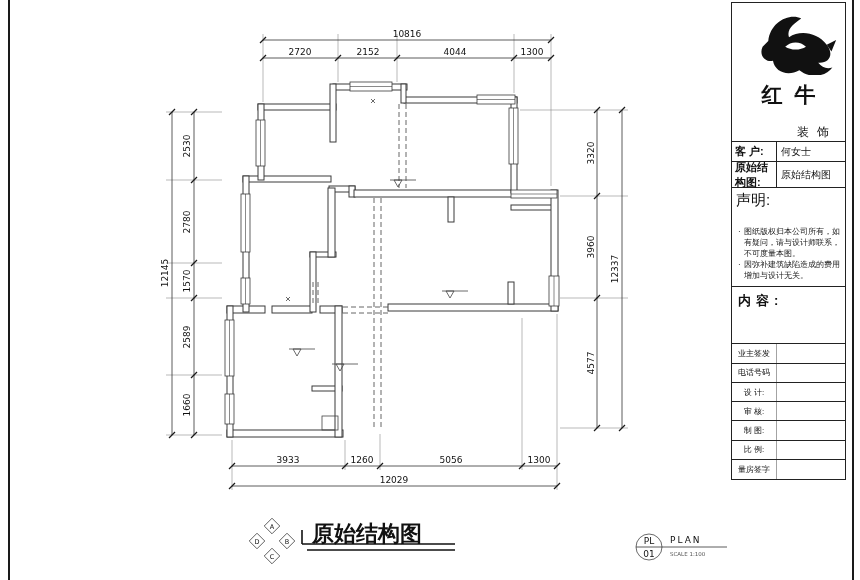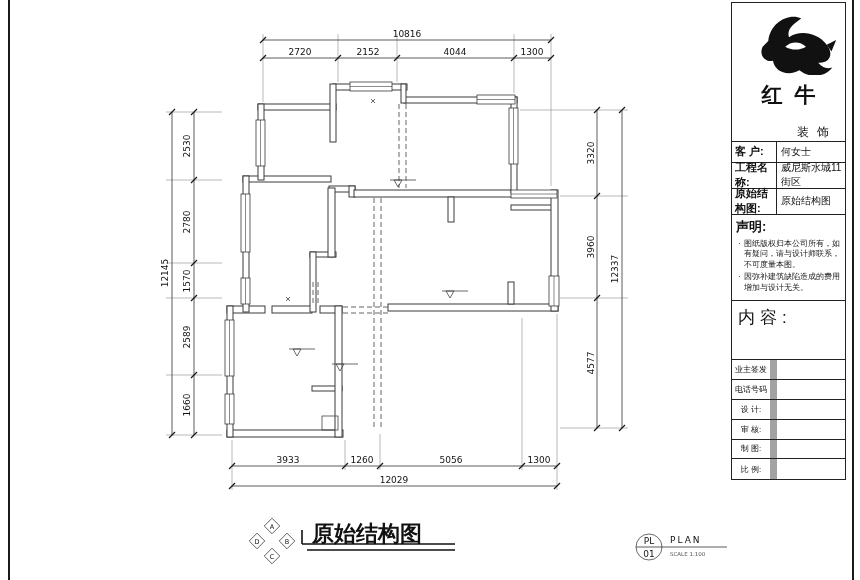--- a/index.html
+++ b/index.html
@@ -28,28 +28,28 @@
     box-sizing:border-box;display:flex;flex-direction:column;background:#fff;}
   .p-box{box-sizing:border-box;border-bottom:1px solid #222;}
   #logo-box{height:140px;text-align:center;padding-top:6px;}
   #logo-name{font-size:21px;font-weight:bold;letter-spacing:12px;margin-top:2px;text-indent:12px;}
   #logo-subname{font-size:12px;letter-spacing:8px;text-align:right;padding-right:8px;margin-top:15px;}
   .info-row{height:26px;display:flex;align-items:stretch;}
   .info-label{width:45px;border-right:1px solid #222;display:flex;align-items:center;
     padding-left:3px;font-size:11px;font-weight:bold;box-sizing:border-box;}
   .info-value{flex:1;display:flex;align-items:center;padding-left:4px;font-size:10px;}
   #statement-box{height:108px;padding:3px 4px;}
-  #statement-title{font-size:13px;font-weight:bold;margin-bottom:3px;}
+  #statement-title{font-size:15px;font-weight:normal;margin-bottom:17px;}
   .stmt-item{font-size:8px;line-height:1.35;color:#1a1a1a;padding-left:8px;position:relative;margin-bottom:1px;}
   .stmt-item::before{content:"·";position:absolute;left:2px;top:0;}
   #content-box{height:72px;padding:5px 6px;}
-  #content-title{font-size:17px;font-weight:normal;letter-spacing:5px;}
+  #content-title{font-size:13px;font-weight:bold;letter-spacing:5px;}
   .field-row{height:25px;display:flex;box-sizing:border-box;border-bottom:1px solid #222;}
   .field-row:last-child{border-bottom:none;}
-  .field-label{width:45px;border-right:7px solid #a3a3a3;display:flex;align-items:center;
+  .field-label{width:45px;border-right:1px solid #a3a3a3;display:flex;align-items:center;
     justify-content:center;font-size:8px;box-sizing:border-box;text-align:center;}
   .field-value{flex:1;}
 </style>
 </head>
 <body>
 
 <div id="sheet-border-left"></div>
 <div id="sheet-border-right"></div>
 
 <svg id="plan-svg" width="732" height="580" viewBox="0 0 732 580" xmlns="http://www.w3.org/2000/svg">
@@ -264,24 +264,20 @@
     </svg>
     <div id="logo-name">红牛</div>
     <div id="logo-subname">装饰</div>
   </div>
 
   <div class="info-row p-box">
     <div class="info-label">客 户:</div>
     <div class="info-value">何女士</div>
   </div>
   <div class="info-row p-box">
-    <div class="info-label">工程名称:</div>
-    <div class="info-value">威尼斯水城11街区</div>
-  </div>
-  <div class="info-row p-box">
     <div class="info-label">原始结构图:</div>
     <div class="info-value">原始结构图</div>
   </div>
 
   <div id="statement-box" class="p-box">
     <div id="statement-title">声明:</div>
     <div class="stmt-item">图纸版权归本公司所有，如有疑问，请与设计师联系，不可度量本图。</div>
     <div class="stmt-item">因弥补建筑缺陷造成的费用增加与设计无关。</div>
   </div>
 
@@ -306,13 +302,17 @@
     <div class="field-value"></div>
   </div>
   <div class="field-row">
     <div class="field-label">制 图:</div>
     <div class="field-value"></div>
   </div>
   <div class="field-row">
     <div class="field-label">比 例:</div>
     <div class="field-value"></div>
   </div>
+  <div class="field-row">
+    <div class="field-label">量房签字</div>
+    <div class="field-value"></div>
+  </div>
 </div>
 
 </body></html>

